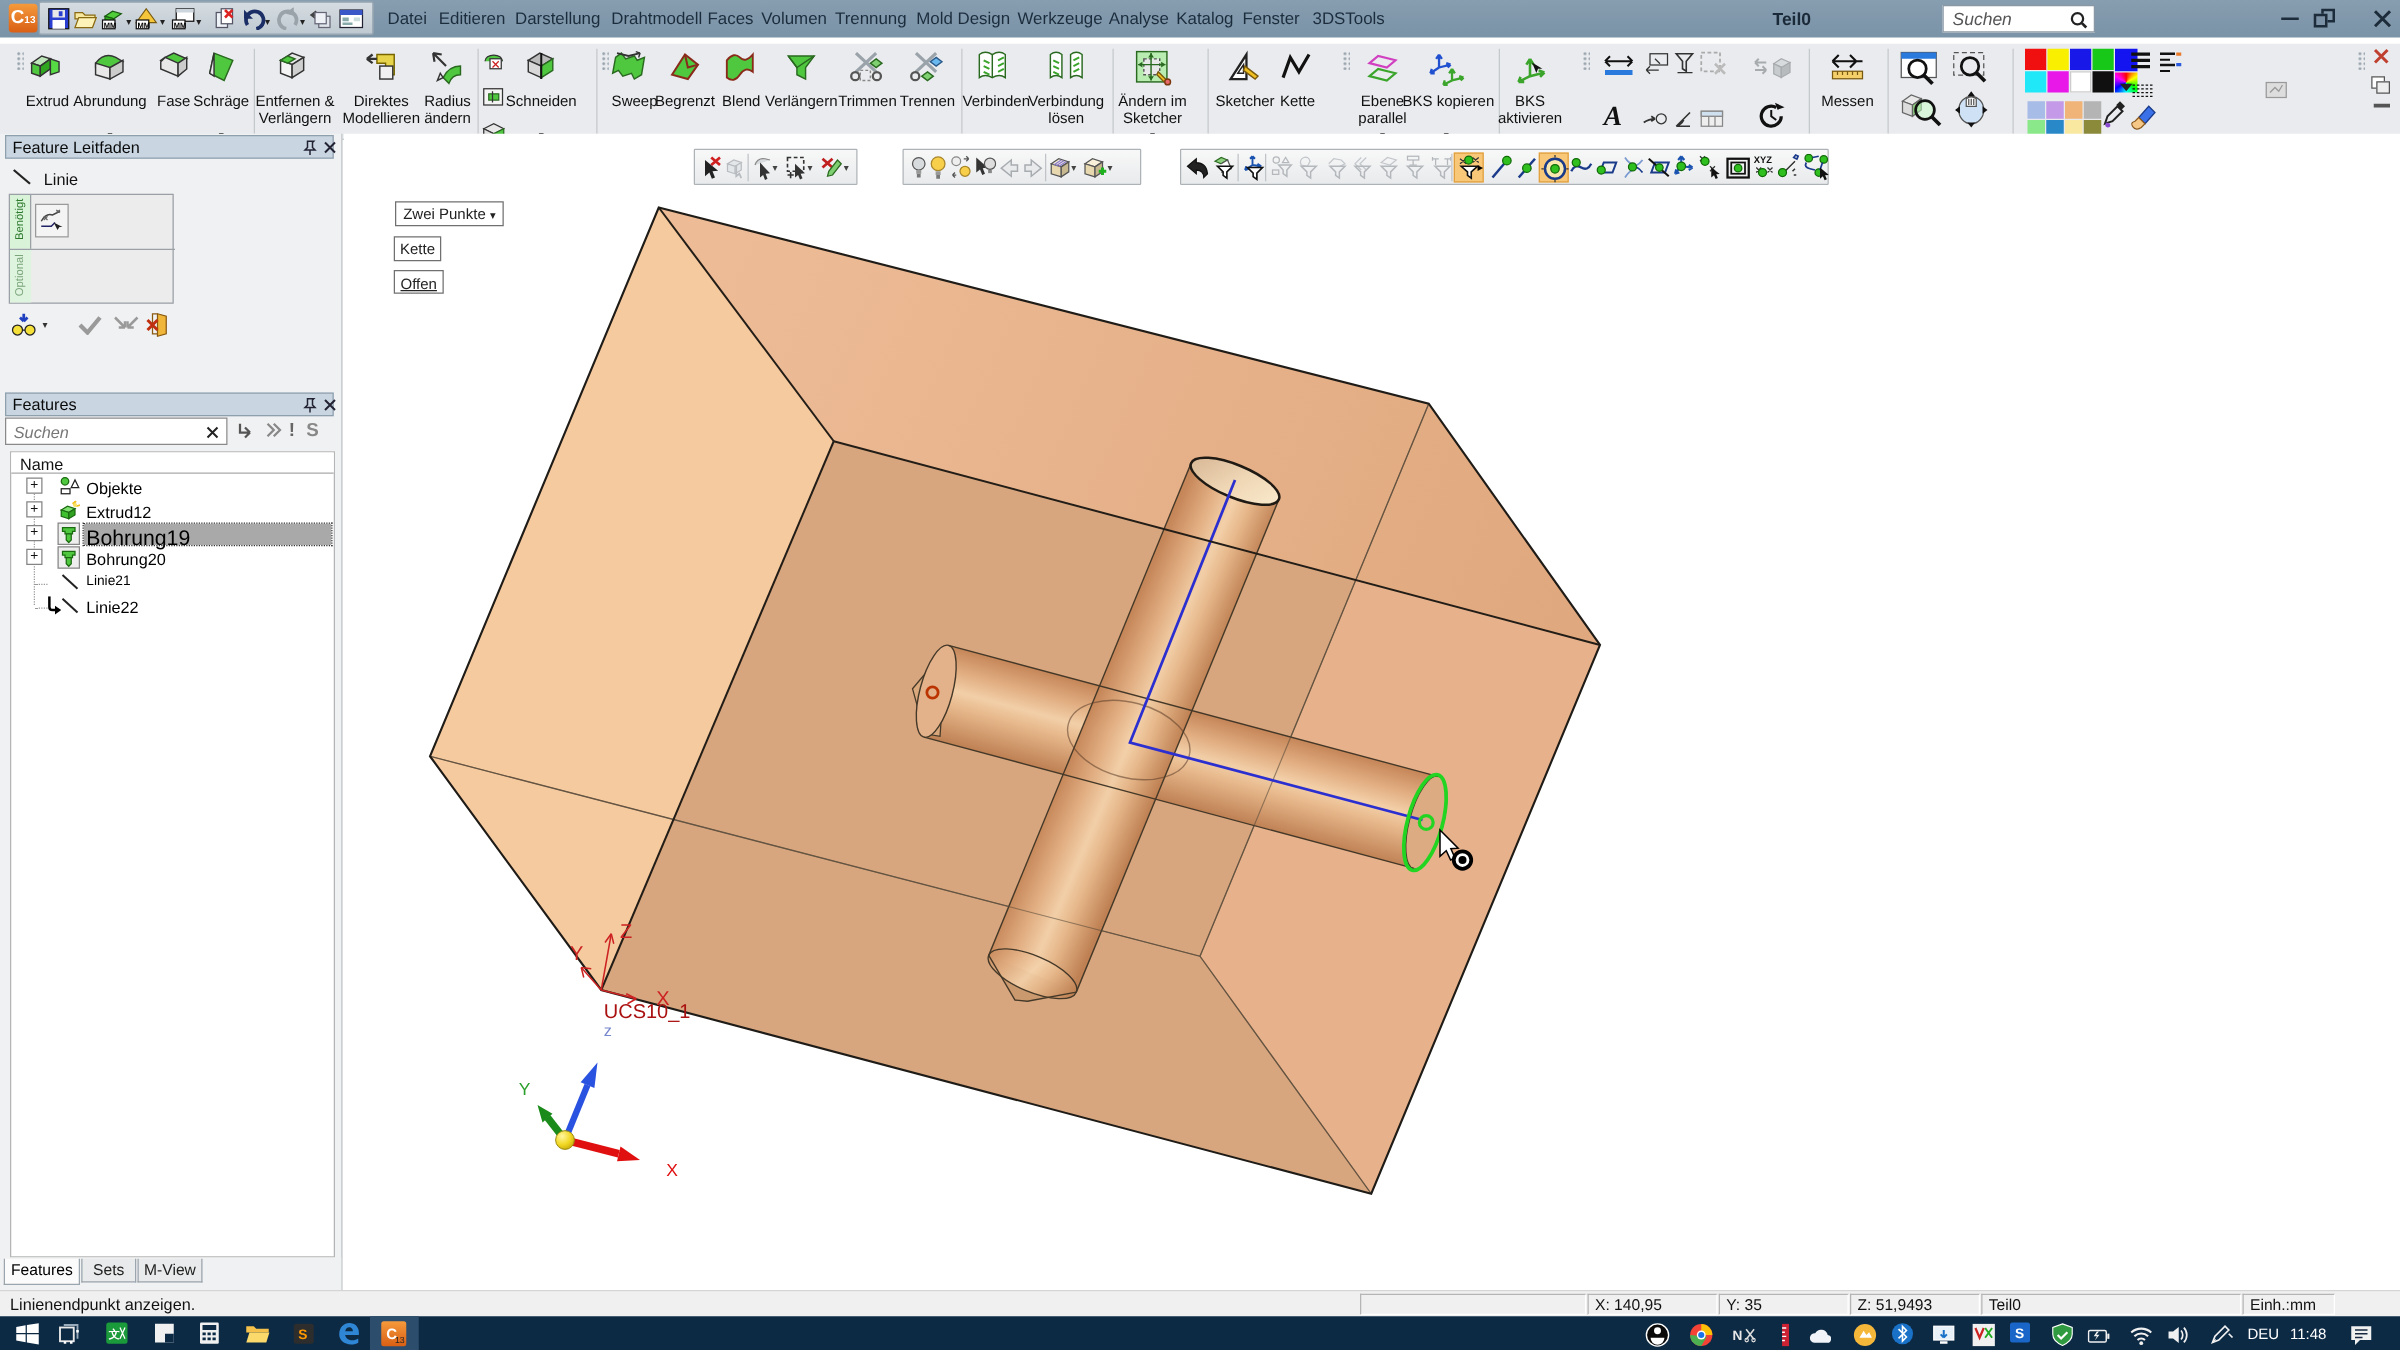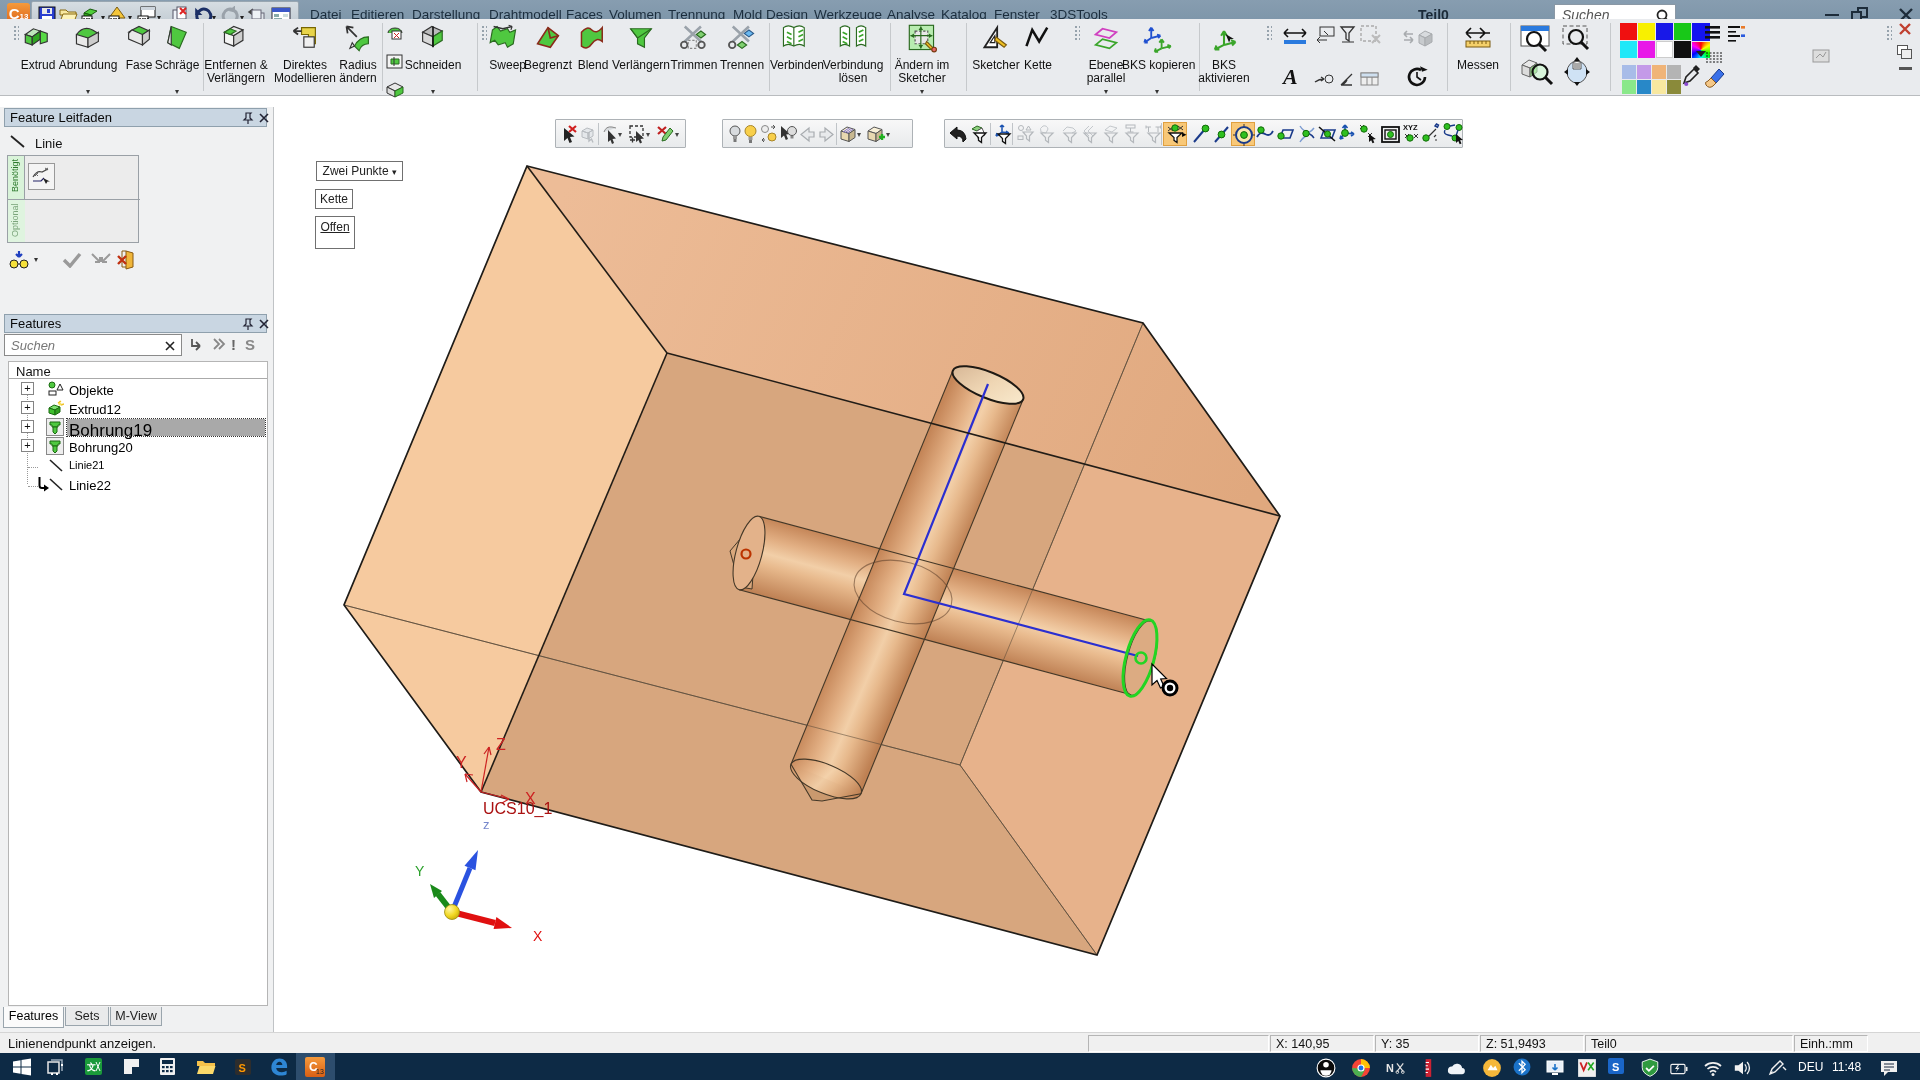--- a/index.html
+++ b/index.html
@@ -5,21 +5,21 @@
 .abs{position:absolute;}
 #app{position:relative;width:1920px;height:1080px;}
 
 #titlebar{position:absolute;left:0;top:0;width:1920px;height:30px;background:linear-gradient(#879db0,#7a93a7);}
 #qat{position:absolute;left:31px;top:1px;width:268px;height:27px;background:linear-gradient(#d6dde2,#bfc9d1);border:1px solid #98a6b1;border-radius:2px;}
 .menuitem{position:absolute;top:0;height:30px;line-height:30px;color:#1b2d3d;font-size:13.5px;}
 #wintitle{position:absolute;top:0;height:30px;line-height:30px;color:#1b2a38;font-size:14px;font-weight:bold;}
 #searchbox{position:absolute;left:1554px;top:4px;width:122px;height:22px;background:#fff;border:1px solid #8a98a5;}
 #searchbox span{position:absolute;left:7px;top:2px;font-style:italic;color:#555;font-size:14px;}
 
-#ribbon{position:absolute;left:0;top:19px;width:1920px;height:77px;background:#e9ebee;border-bottom:1px solid #b9bcbf;}
+#ribbon{position:absolute;left:0;top:35px;width:1920px;height:77px;background:#e9ebee;border-bottom:1px solid #b9bcbf;}
 .rsep{position:absolute;top:4px;height:68px;width:1px;background:#c6c9cc;}
 .rdots{position:absolute;top:6px;width:6px;height:15px;background-image:radial-gradient(circle,#96a2ac 1px,transparent 1.2px);background-size:4px 4px;}
 .rbtn{position:absolute;top:4px;text-align:center;font-size:12px;color:#111;line-height:13px;}
 .rbtn svg{display:block;margin:0 auto 6px auto;width:32px;height:30px;}
 .rdrop{position:absolute;font-size:8px;color:#333;left:0;right:0;text-align:center;}
 
 #dock{position:absolute;left:0;top:107px;width:274px;height:925px;background:#f0f1f2;border-right:1px solid #c0c3c6;}
 .ptitle{position:absolute;left:4px;width:263px;height:19px;background:#c9d6e2;border:1px solid #8fa0ad;font-size:13px;color:#0a0a0a;line-height:18px;padding-left:5px;}
 .pbtn{position:absolute;top:2px;width:14px;height:14px;color:#223;font-size:11px;text-align:center;line-height:14px;}
 
@@ -624,21 +624,21 @@
   <circle cx="452" cy="912" r="7.5" fill="url(#ball)" stroke="#9a8a10" stroke-width="0.8"></circle>
  </g>
  <text x="415" y="876" font-size="14" fill="#2aa02a" font-family="Liberation Sans">Y</text>
  <text x="533" y="941" font-size="14" fill="#e01010" font-family="Liberation Sans">X</text>
  <polygon points="1152,664 1152,685 1157,680.5 1160.5,688 1164,686.3 1160.7,679 1166.5,678.5" fill="#fff" stroke="#000" stroke-width="1.2"></polygon>
  <circle cx="1170" cy="688" r="7" fill="#fff" stroke="#000" stroke-width="3"></circle>
  <circle cx="1170" cy="688" r="3.2" fill="#000"></circle>
 </svg>
 <div class="vbtn" style="left:41px;top:54px;width:87px;height:20px;line-height:19px;">Zwei Punkte <span style="font-size:9px;">▾</span></div>
 <div class="vbtn" style="left:40px;top:82px;width:38px;height:20px;line-height:19px;">Kette</div>
-<div class="vbtn" style="left:40px;top:109px;width:40px;height:33px;line-height:20px;text-decoration:underline;">Offen</div>
+<div class="vbtn" style="left:40px;top:109px;width:40px;height:19px;line-height:20px;text-decoration:underline;">Offen</div>
 <div class="ftb" style="left:280px;top:12px;width:131px;" id="ftb1">
  <svg class="abs" style="left:5px;top:4px;" width="18" height="21" viewBox="0 0 18 21">
           <path d="M3 4 v13 l3.5-3 2 5 2.5-1 -2-5 4.5-.5z" fill="#222"></path>
           <path d="M8 2 l7 6 M15 2 l-7 6" stroke="#d02020" stroke-width="2.2"></path>
         </svg>
  <svg class="abs" style="left:23px;top:4px;" width="18" height="21" viewBox="0 0 18 21">
           <path d="M3 7 l5-3 6 2-5 3z M3 7 l6 2 v6 l-6-2z M9 9 l5-3 v6 l-5 3z" fill="#e4e7ea" stroke="#b8bcc0"></path>
           <path d="M10 8 v9 l2.5-2 1.5 3.5" fill="none" stroke="#b8bcc0" stroke-width="1.4"></path>
         </svg>
  <div class="abs" style="left:42px;top:3px;width:1px;height:22px;background:#c0c4c8;"></div>

